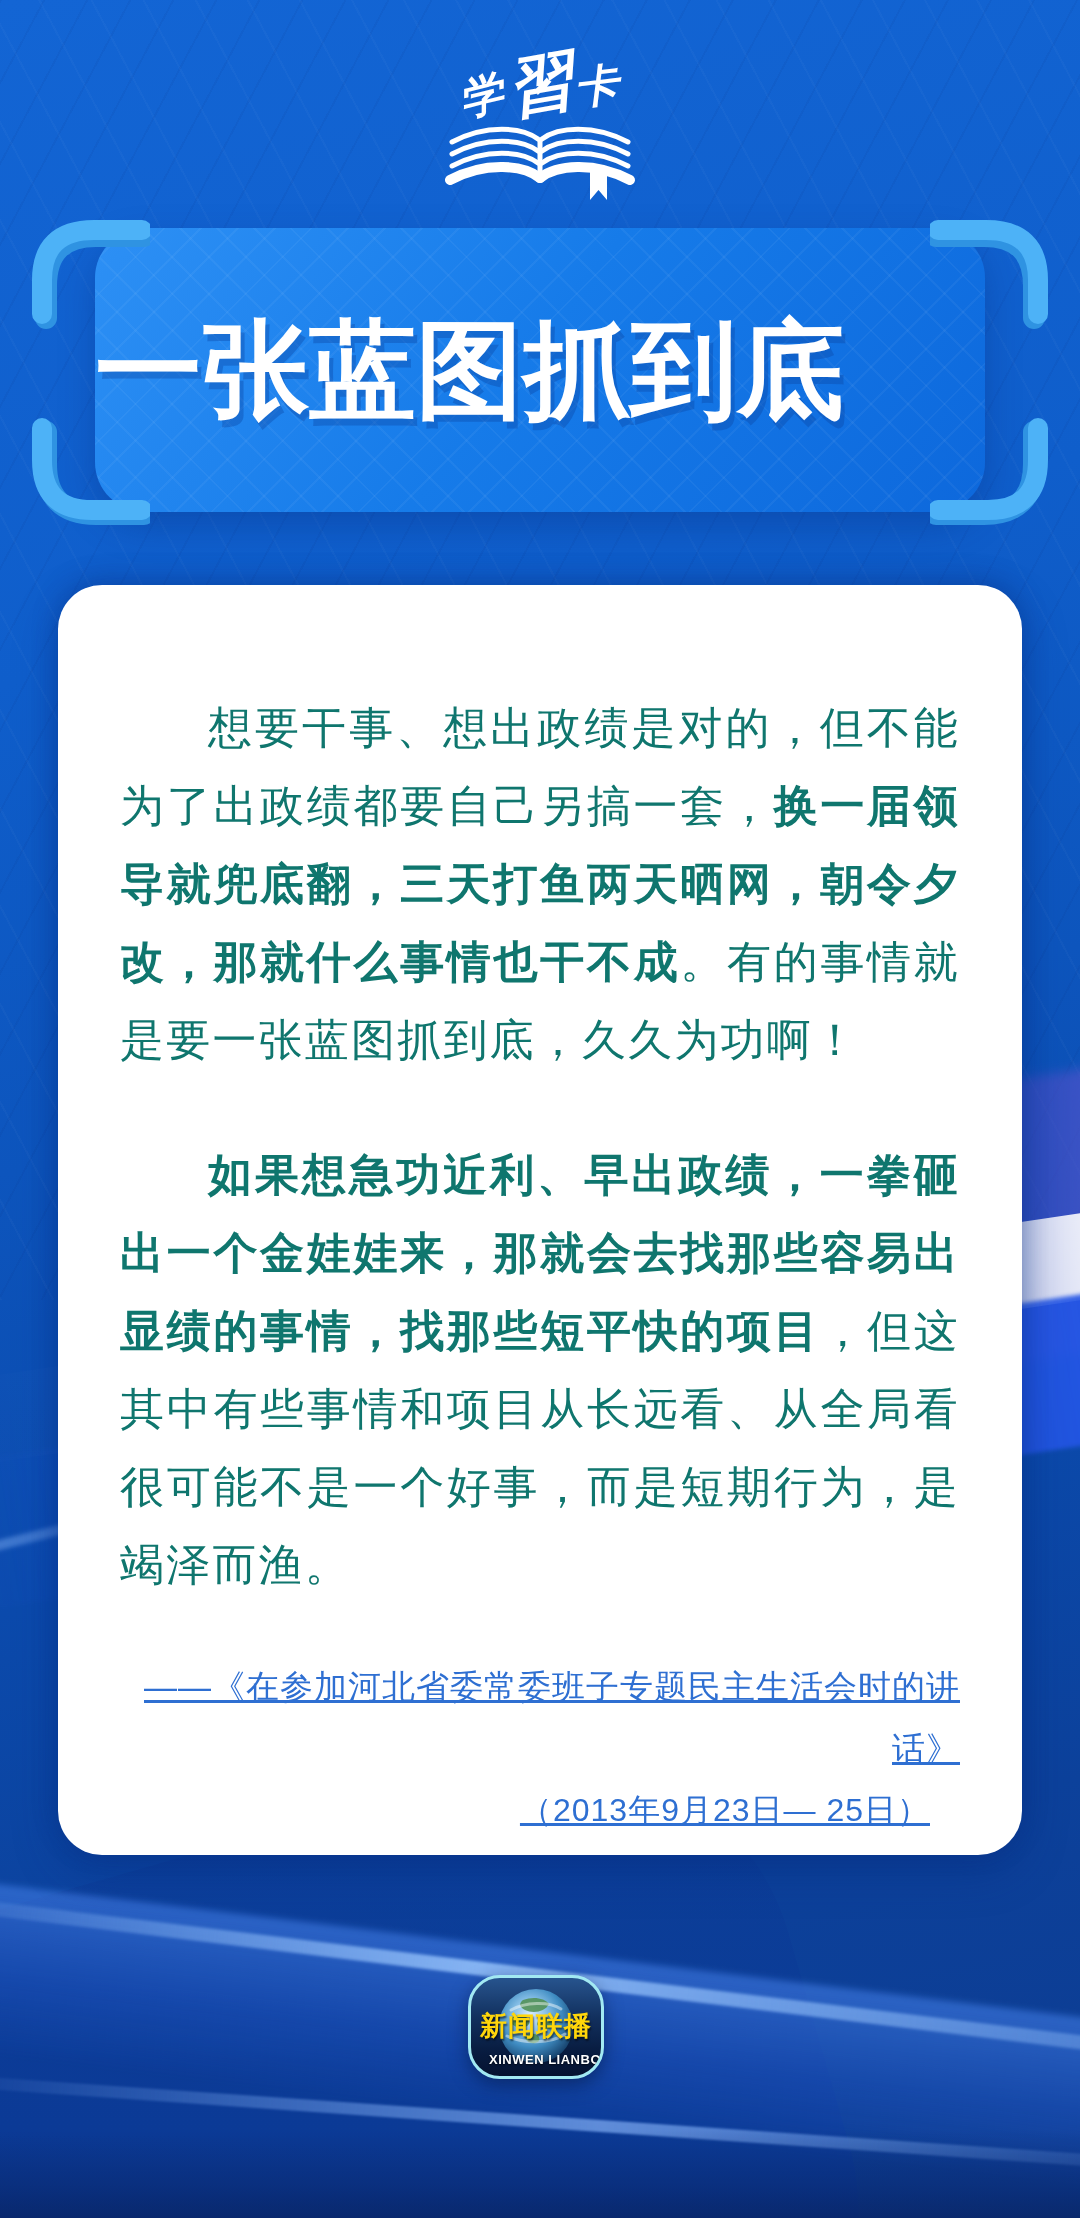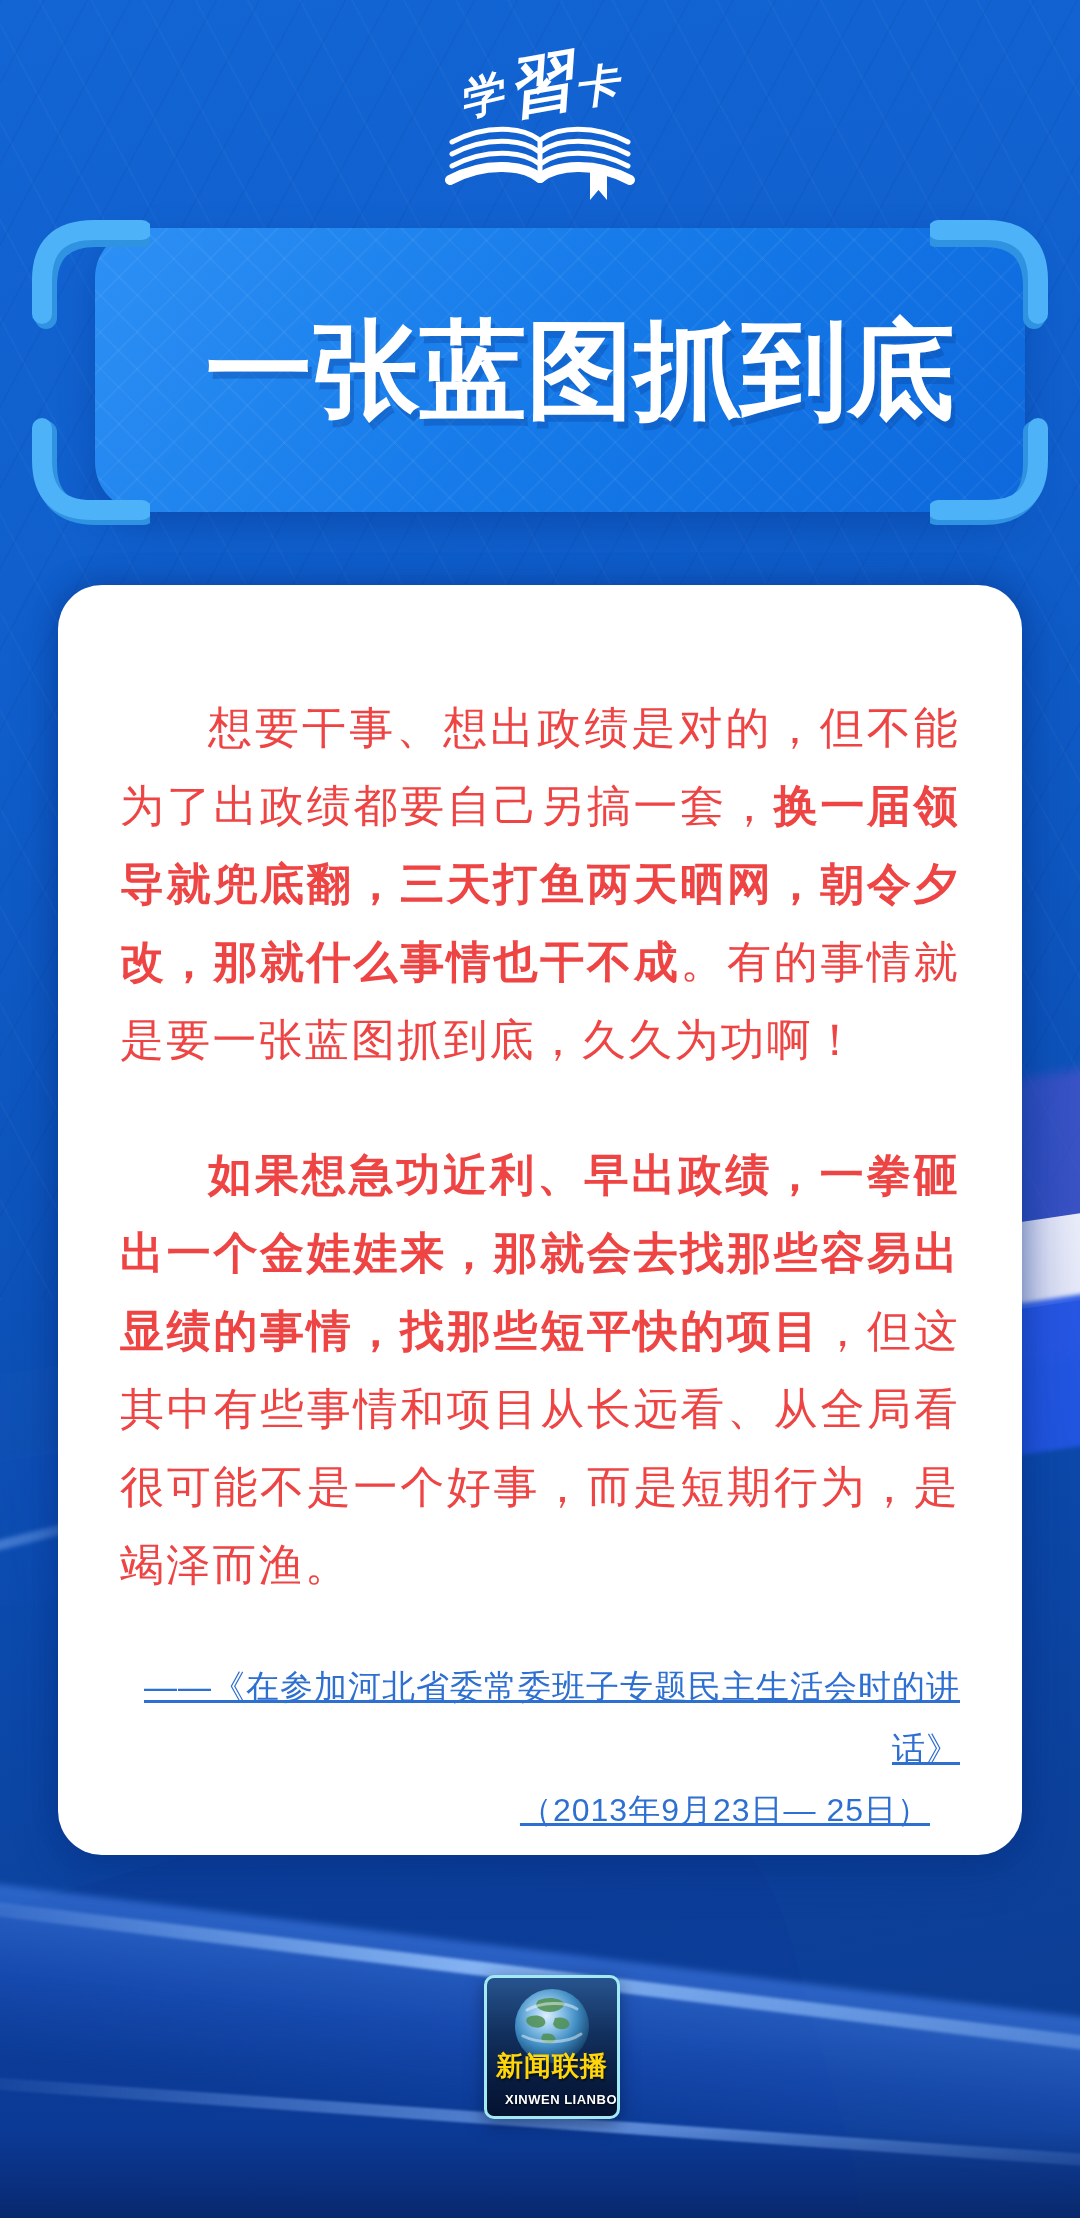--- a/index.html
+++ b/index.html
@@ -45,41 +45,41 @@
   .calli .c3{font-size:44px;transform:rotate(-7deg) translateY(-14px);}
   .book-svg{display:block;margin:-16px auto 0;}
 
   
   .banner{position:absolute;left:95px;top:228px;width:890px;height:284px;border-radius:50px;z-index:2;
     background:
       repeating-linear-gradient(45deg,rgba(255,255,255,.045) 0 2px,transparent 2px 26px),
       repeating-linear-gradient(-45deg,rgba(255,255,255,.045) 0 2px,transparent 2px 26px),
       linear-gradient(128deg,#2d90f5 0%,#167be9 48%,#0d68dc 100%);
     box-shadow:0 14px 34px rgba(6,45,130,.35);
-    display:flex;align-items:center;justify-content:center;padding-left:40px;}
+    display:flex;align-items:center;}
   .banner-title{color:#ffffff;font-size:107px;font-weight:900;letter-spacing:0px;line-height:1;
     text-shadow:4px 7px 0 rgba(10,70,165,.38);white-space:nowrap;}
   .bracket{position:absolute;top:218px;z-index:3;}
   .bracket.left{left:28px;}
   .bracket.right{right:28px;transform:scaleX(-1);}
 
   
   .card{position:absolute;left:58px;top:585px;width:964px;height:1270px;background:#ffffff;border-radius:44px;z-index:2;
     box-shadow:0 -6px 26px rgba(5,40,120,.30),0 16px 44px rgba(5,40,120,.35);
     box-sizing:border-box;padding:104px 62px 0 62px;}
-  .quote-par{margin:0;color:#ef4444;font-size:44px;line-height:78px;letter-spacing:2.2px;
+  .quote-par{margin:0;color:#0f766e;font-size:44px;line-height:78px;letter-spacing:2.2px;
     text-align:justify;text-indent:2em;font-weight:500;}
   .quote-par + .quote-par{margin-top:57px;}
   .seg-bold{font-weight:900;}
   .attribution{margin-top:52px;text-align:right;color:#2e6fd2;text-decoration:underline;}
   .source-line{font-size:33px;line-height:62px;letter-spacing:1px;}
   .date-line{font-size:32px;line-height:60px;letter-spacing:1px;padding-right:30px;}
 
   
-  .app-icon{position:absolute;left:484px;top:1975px;width:136px;height:144px;border-radius:10px;z-index:3;
+  .app-icon{position:absolute;left:468px;top:1975px;width:136px;height:104px;border-radius:32px;z-index:3;
     background:linear-gradient(180deg,#27548e 0%,#12305e 40%,#081c40 75%,#051230 100%);
     border:3px solid #a2e9f2;box-sizing:border-box;overflow:hidden;
     box-shadow:0 6px 18px rgba(3,20,60,.5);}
   .globe{position:absolute;left:50%;top:6px;transform:translateX(-50%);}
   .icon-cn{position:absolute;left:0;right:0;bottom:32px;text-align:center;color:#ffd60a;
     font-size:27px;font-weight:900;letter-spacing:1px;text-shadow:1px 2px 2px rgba(0,0,0,.6);}
   .icon-en{position:absolute;left:0;right:0;bottom:9px;text-align:right;color:#ffffff;
     font-size:13px;font-weight:bold;letter-spacing:.5px;text-shadow:0 1px 2px rgba(0,0,0,.7);}
 </style>
 </head>

